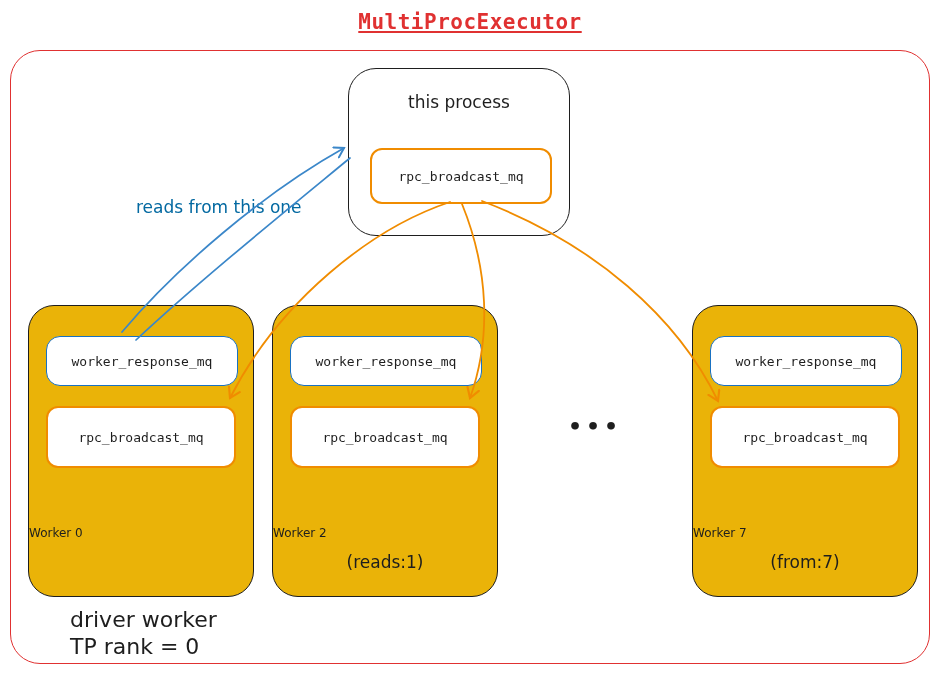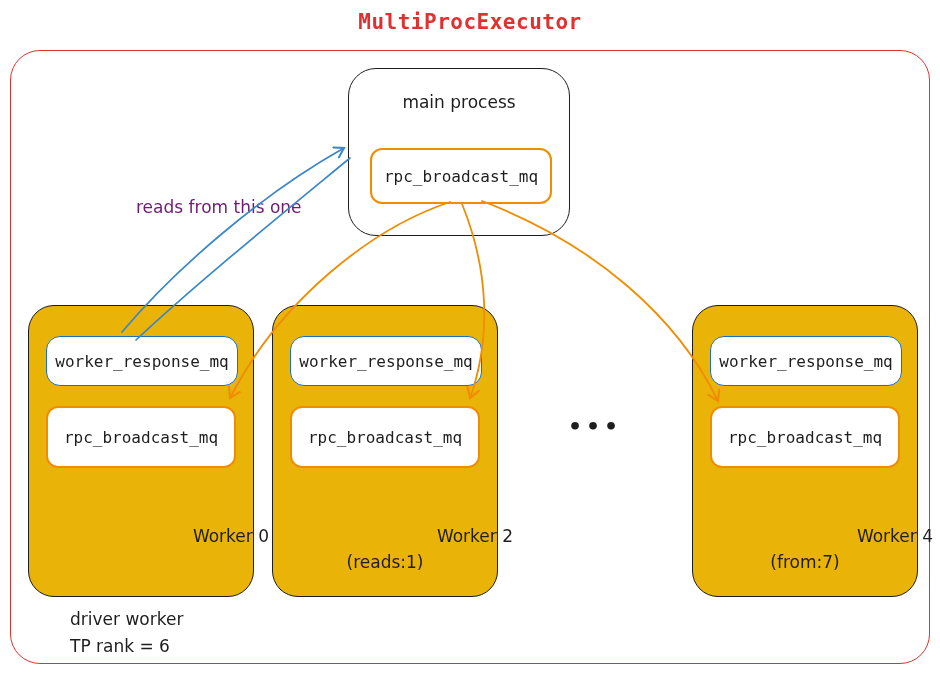--- a/index.html
+++ b/index.html
@@ -9,92 +9,92 @@
     font-family: "DejaVu Sans", sans-serif;
     color: #1e1e1e;
     position: relative;
     overflow: hidden;
   }
   .title {
     position: absolute; top: 10px; left: 0; width: 940px;
     text-align: center;
     font-family: "DejaVu Sans Mono", monospace;
     font-size: 21px; font-weight: bold;
-    color: #e03131; letter-spacing: 0.5px;
+    color: #e03131; letter-spacing: 0.5px; text-decoration: underline;
   }
   .outer-border {
     position: absolute; left: 10px; top: 50px;
     width: 918px; height: 612px;
     border: 1.7px solid #e03131; border-radius: 30px;
   }
   .main-box {
     position: absolute; left: 348px; top: 68px;
     width: 220px; height: 166px;
     border: 1.7px solid #1e1e1e; border-radius: 28px;
     background: #ffffff;
   }
   .main-label {
     position: absolute; top: 23px; left: 0; width: 100%;
     text-align: center; font-size: 17px;
   }
   .queue {
     position: absolute;
     display: flex; align-items: center; justify-content: center;
     font-family: "DejaVu Sans Mono", monospace;
-    font-size: 16px; background: #ffffff; white-space: nowrap;
+    font-size: 13px; background: #ffffff; white-space: nowrap;
   }
   .queue-orange { border: 2px solid #f08c00; border-radius: 12px; }
   .queue-blue   { border: 1.7px solid #1971c2; border-radius: 14px; }
   .main-queue { left: 21px; top: 79px; width: 178px; height: 52px; }
   .worker {
     position: absolute; top: 305px;
     width: 224px; height: 290px;
     border: 1.7px solid #1e1e1e; border-radius: 26px;
     background: #eab308;
   }
   .worker-0 { left: 28px; }
   .worker-1 { left: 272px; }
   .worker-7 { left: 692px; }
   .resp-queue  { left: 17px; top: 30px;  width: 190px; height: 48px; }
   .bcast-queue { left: 17px; top: 100px; width: 186px; height: 58px; }
   .worker-name {
-    position: absolute; top: 220px; left: 16px; width: 100%;
-    text-align: right; font-size: 17px;
+    position: absolute; top: 220px; left: 0; width: 100%;
+    text-align: left; font-size: 12px;
   }
   .worker-device {
     position: absolute; top: 246px; left: 0; width: 100%;
     text-align: center; font-size: 17px;
   }
   .ellipsis {
     position: absolute; left: 558px; top: 414px; width: 74px;
     text-align: center; font-size: 22px; font-weight: bold;
     letter-spacing: 4px; color: #1e1e1e;
   }
   .annotation {
     position: absolute; left: 136px; top: 197px;
-    font-size: 17px; color: #701a75;
+    font-size: 17px; color: #0369a1;
   }
   .footnote {
     position: absolute; left: 70px; top: 606px;
-    font-size: 17px; line-height: 27px;
+    font-size: 22px; line-height: 27px;
   }
   .arrows {
     position: absolute; left: 0; top: 0;
     pointer-events: none;
   }
 </style>
 </head>
 <body>
 
 <div class="title">MultiProcExecutor</div>
 
 <div class="outer-border"></div>
 
 <div class="main-box">
-  <div class="main-label">main process</div>
+  <div class="main-label">this process</div>
   <div class="queue queue-orange main-queue">rpc_broadcast_mq</div>
 </div>
 
 <div class="annotation">reads from this one</div>
 
 <div class="worker worker-0">
   <div class="queue queue-blue resp-queue">worker_response_mq</div>
   <div class="queue queue-orange bcast-queue">rpc_broadcast_mq</div>
   <div class="worker-name">Worker 0</div>
 </div>
@@ -102,29 +102,29 @@
 <div class="worker worker-1">
   <div class="queue queue-blue resp-queue">worker_response_mq</div>
   <div class="queue queue-orange bcast-queue">rpc_broadcast_mq</div>
   <div class="worker-name">Worker 2</div>
   <div class="worker-device">(reads:1)</div>
 </div>
 
 <div class="worker worker-7">
   <div class="queue queue-blue resp-queue">worker_response_mq</div>
   <div class="queue queue-orange bcast-queue">rpc_broadcast_mq</div>
-  <div class="worker-name">Worker 4</div>
+  <div class="worker-name">Worker 7</div>
   <div class="worker-device">(from:7)</div>
 </div>
 
 <div class="ellipsis">•••</div>
 
 <div class="footnote">
   <div>driver worker</div>
-  <div>TP rank = 6</div>
+  <div>TP rank = 0</div>
 </div>
 
 <svg class="arrows" width="940" height="680" viewBox="0 0 940 680">
   <defs>
     <marker id="ah-orange" viewBox="0 0 12 12" refX="9" refY="6" markerWidth="8" markerHeight="8" orient="auto-start-reverse">
       <path d="M1,1 L9,6 L1,11" fill="none" stroke="#f08c00" stroke-width="1.8" stroke-linecap="round"></path>
     </marker>
     <marker id="ah-blue" viewBox="0 0 12 12" refX="9" refY="6" markerWidth="8" markerHeight="8" orient="auto-start-reverse">
       <path d="M1,1 L9,6 L1,11" fill="none" stroke="#3b87c9" stroke-width="1.8" stroke-linecap="round"></path>
     </marker>

